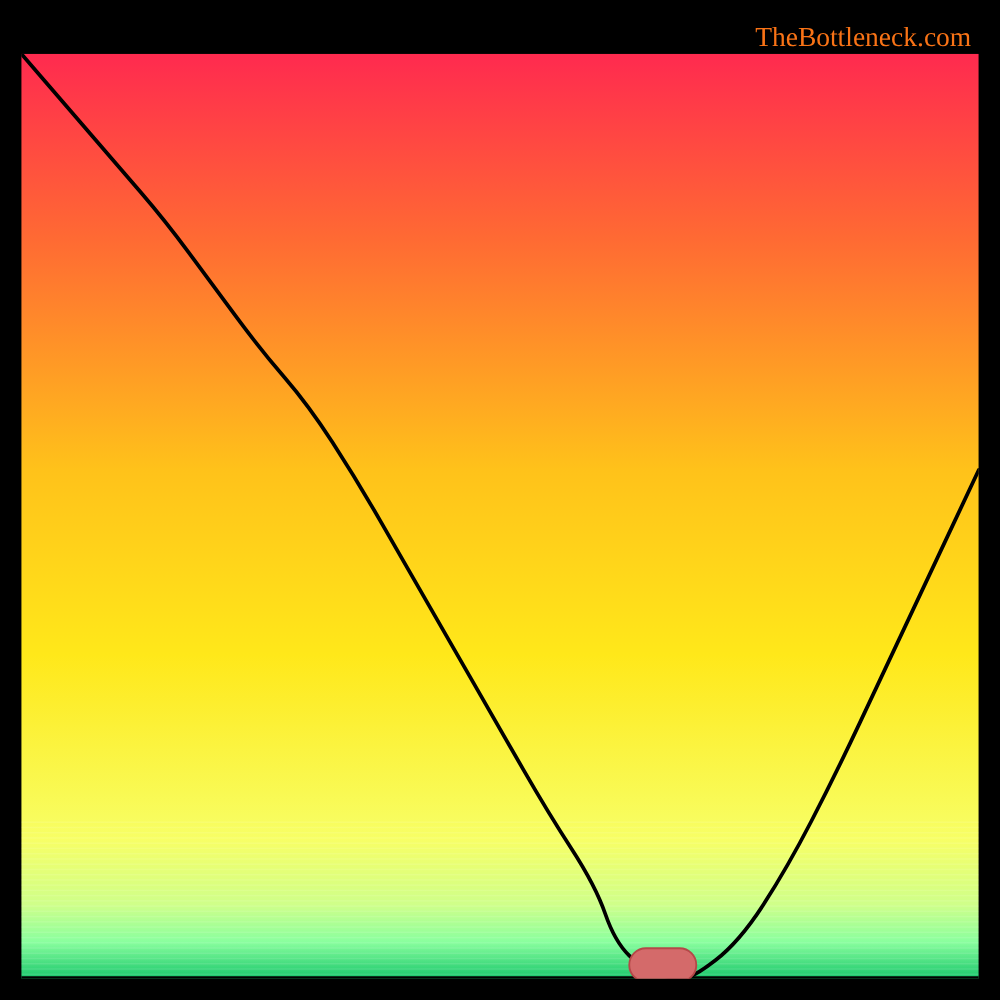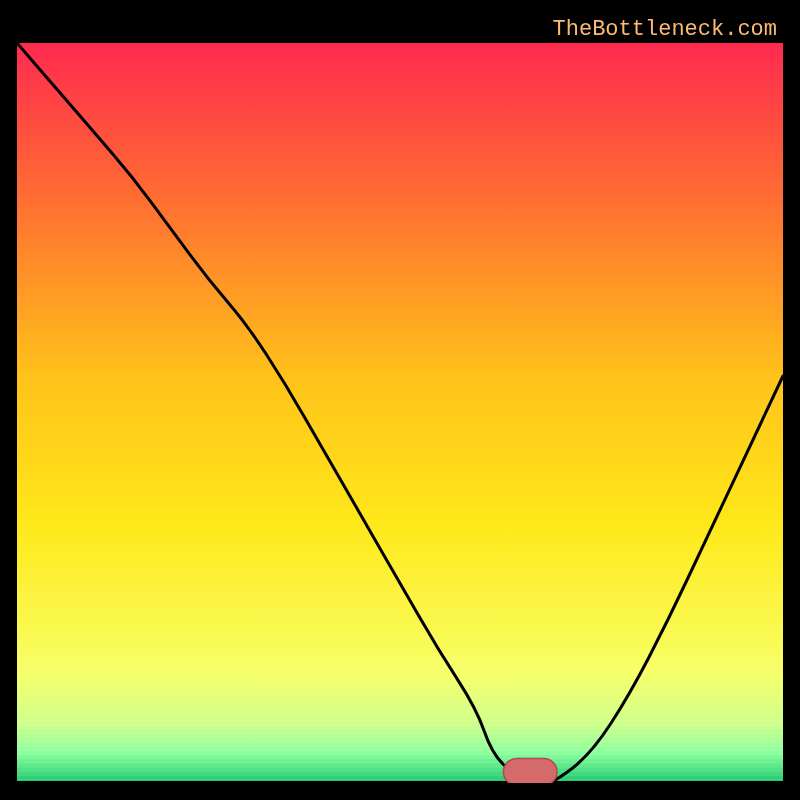--- a/index.html
+++ b/index.html
@@ -15,24 +15,24 @@
     left: 17px;
     top: 17px;
     width: 766px;
     height: 766px;
     background: #000;
   }
   .watermark {
     position: absolute;
     top: 0px;
     right: 6px;
-    font-family: Liberation Mono, monospace;
+    font-family: Liberation Serif, serif;
     font-size: 22px;
     font-weight: 500;
-    color: #fdba74;
+    color: #f97316;
     letter-spacing: 0px;
     z-index: 10;
   }
   .plot {
     position: absolute;
     left: 0;
     top: 26px;
     width: 766px;
     height: 740px;
   }

